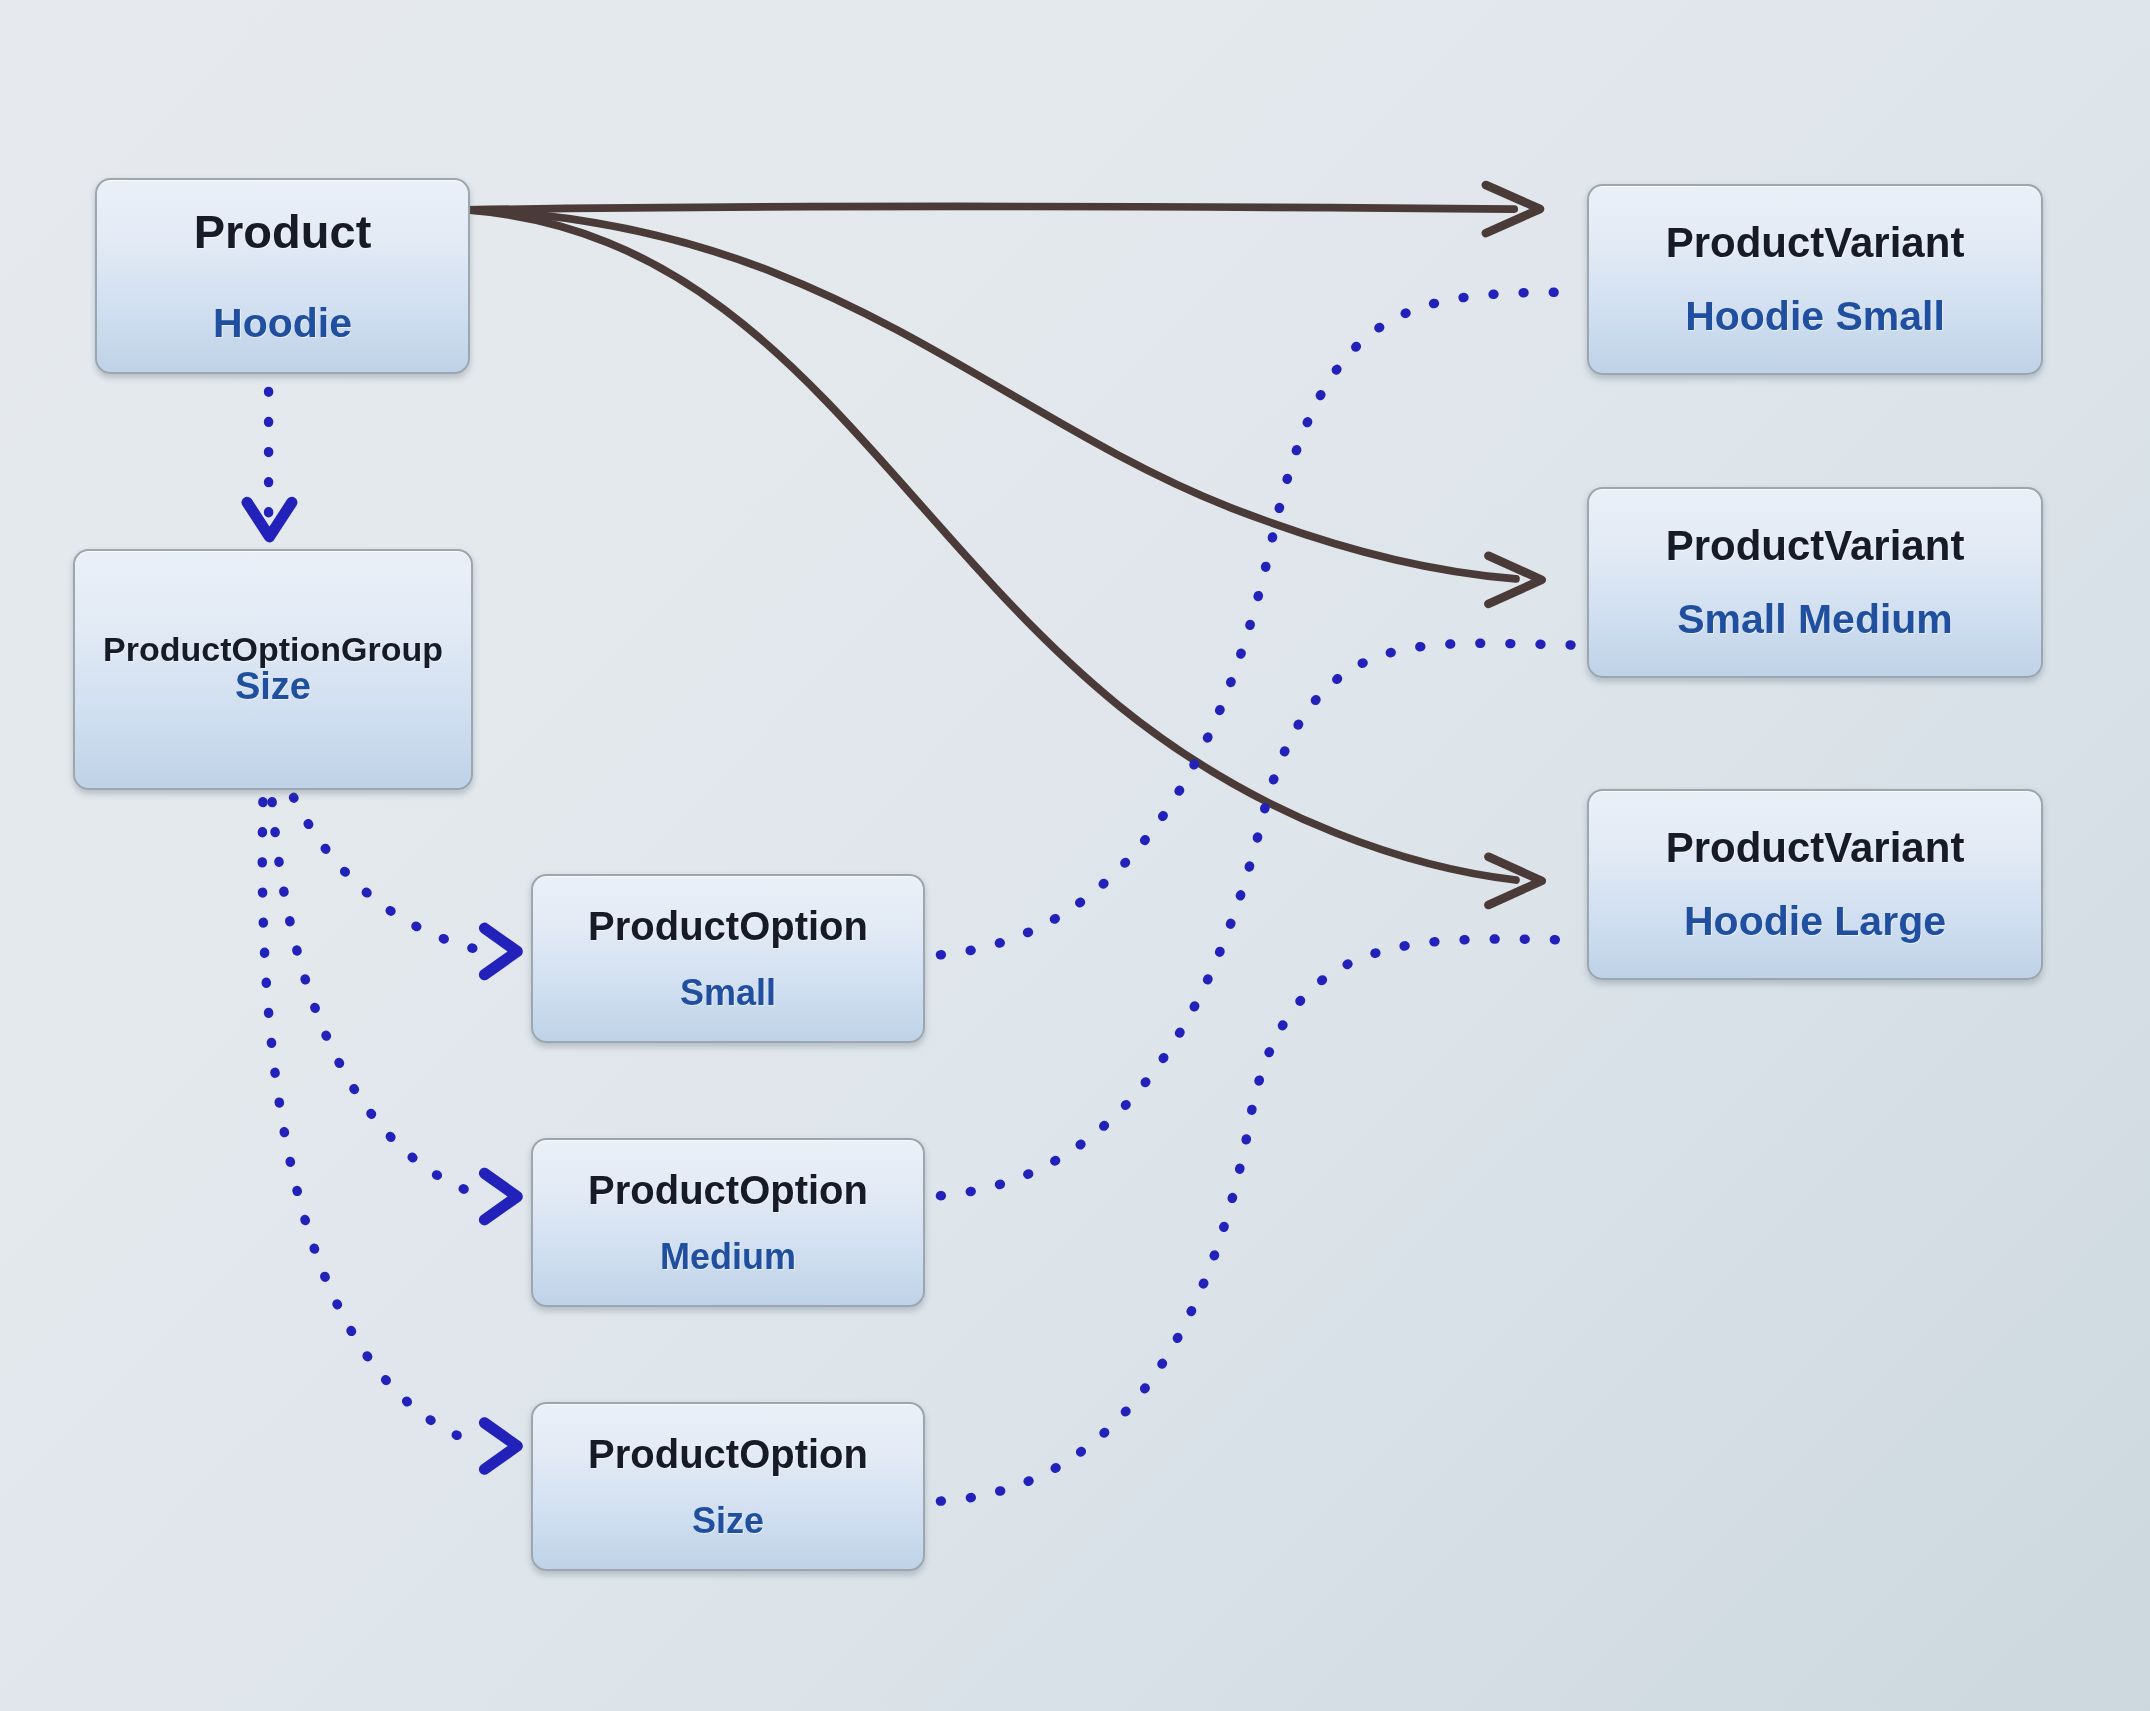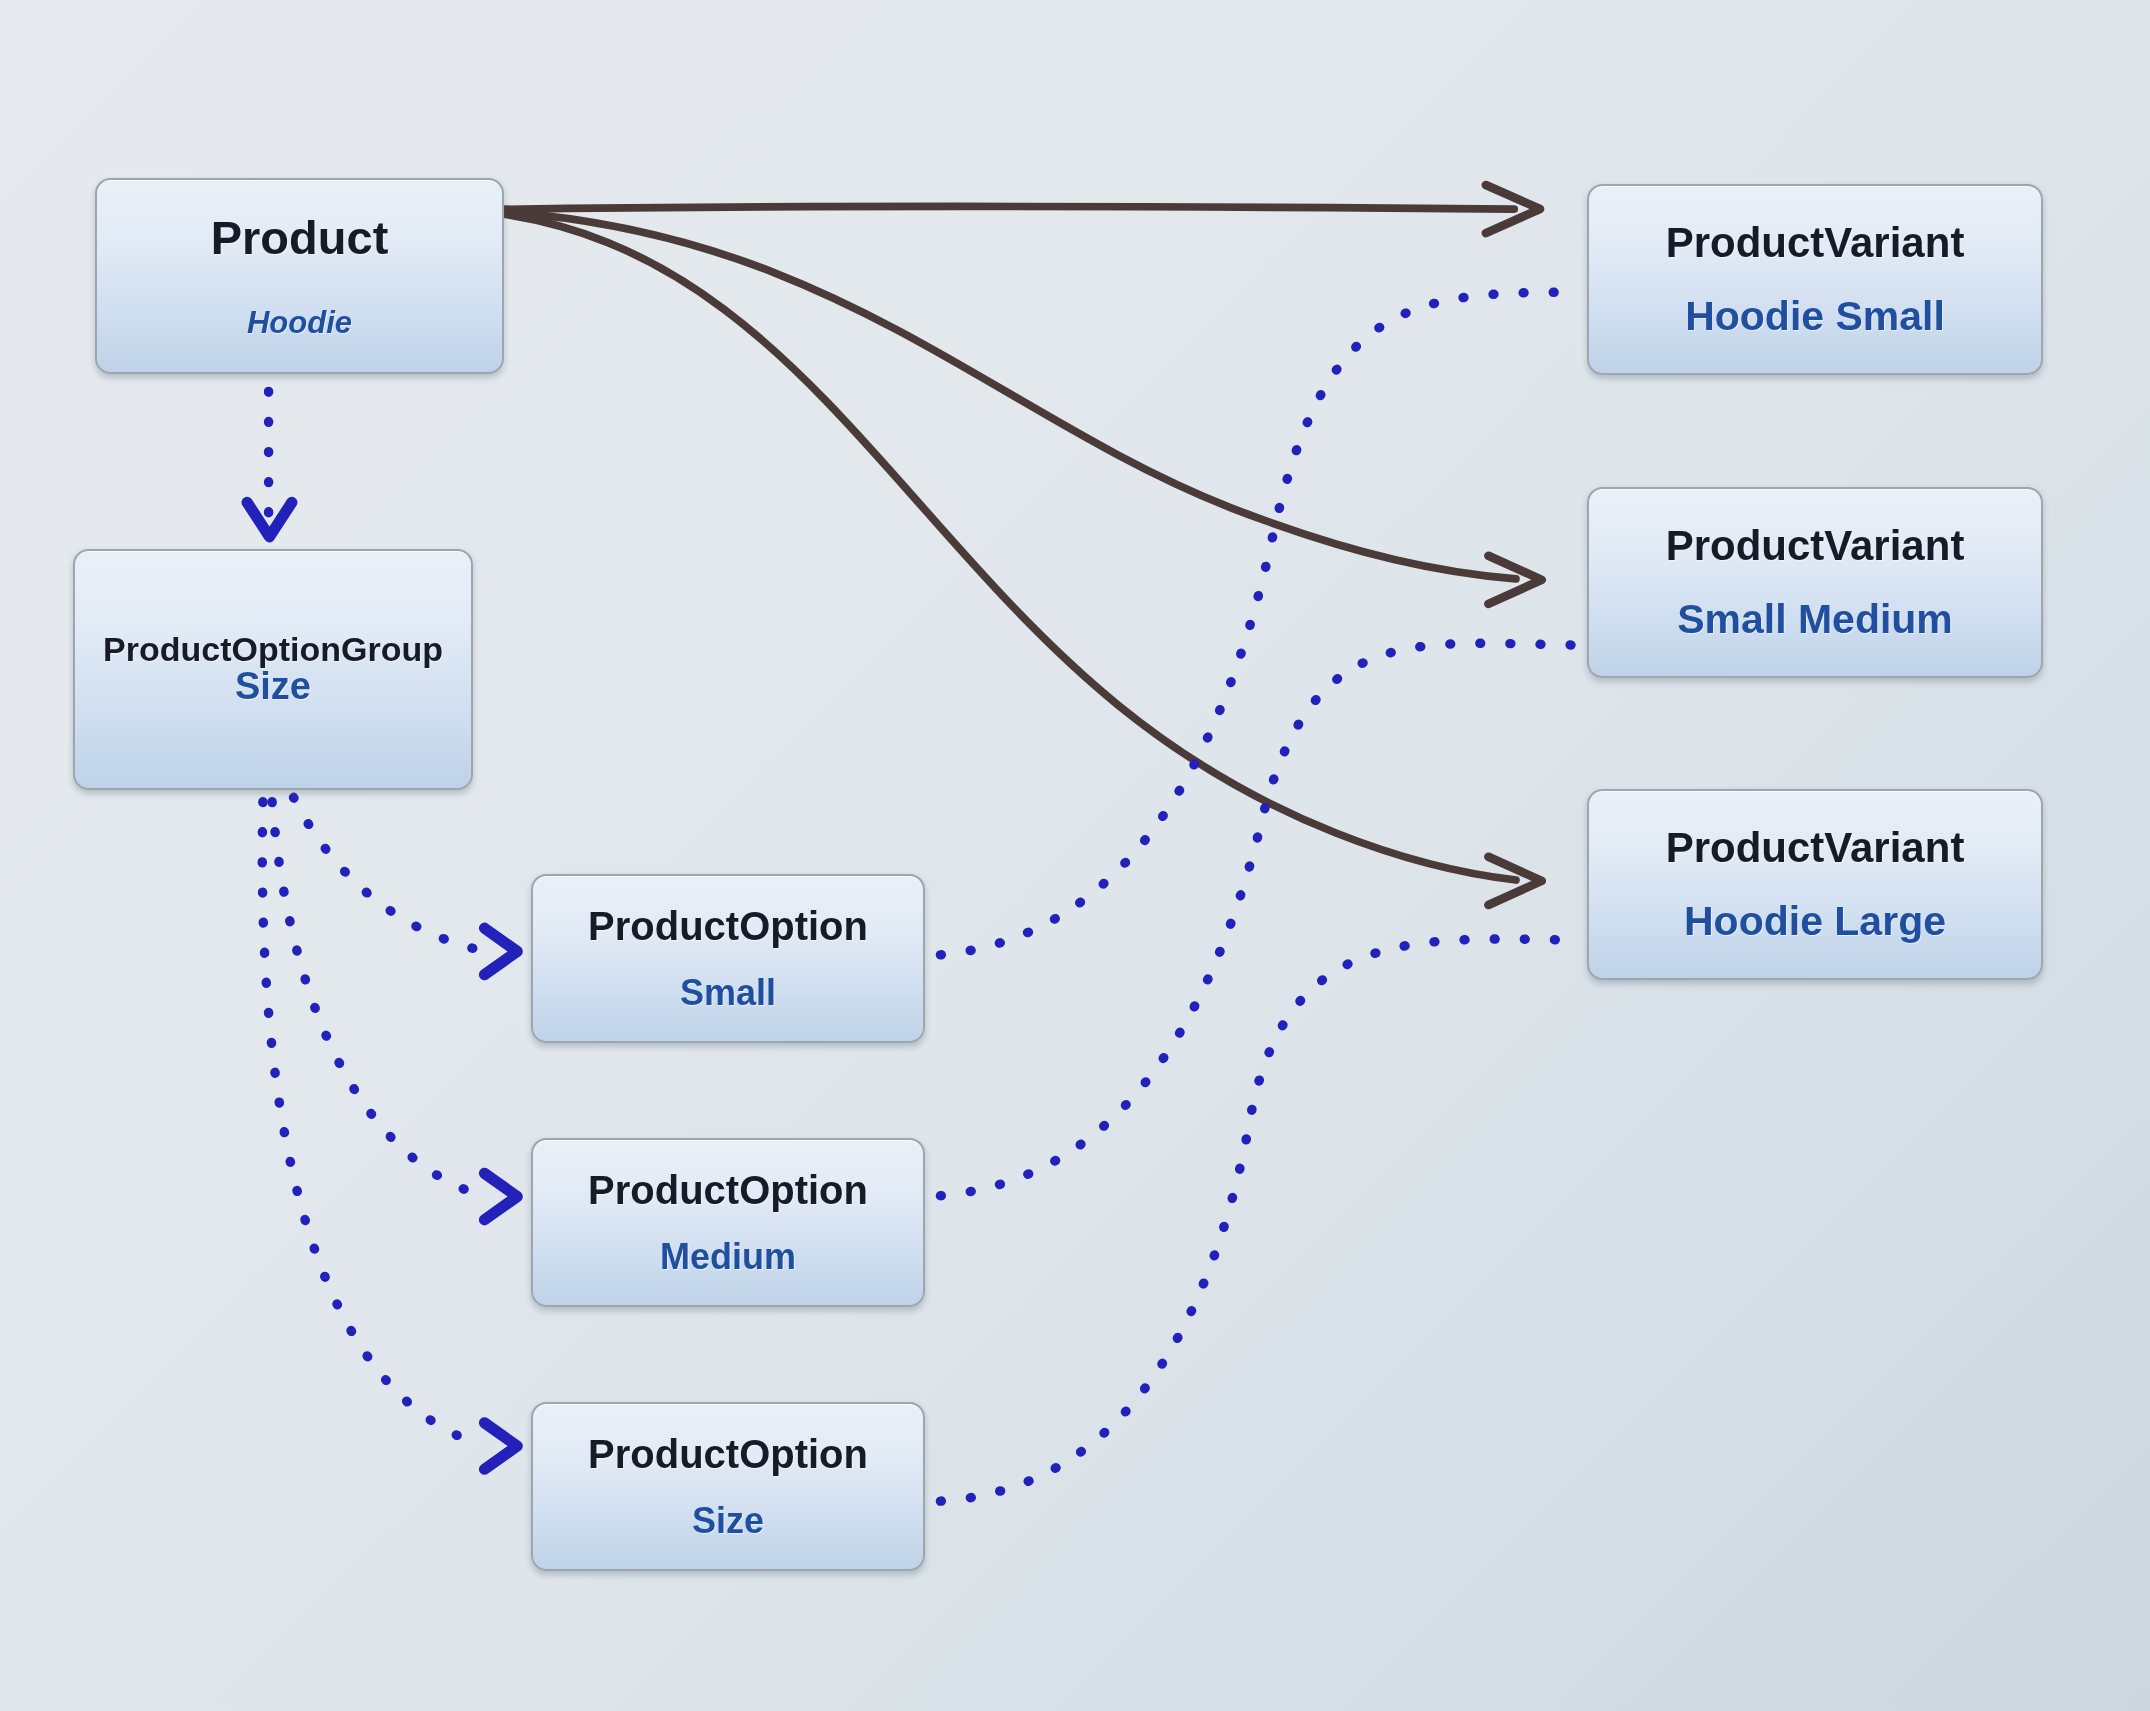--- a/index.html
+++ b/index.html
@@ -46,23 +46,23 @@
   }
   .node-value {
     font-weight: bold;
     color: #1f4f9e;
     text-shadow: 0.9px 0.9px 0 rgba(255,255,255,0.55);
     line-height: 1.05;
     white-space: nowrap;
   }
 
   
-  .n-product        { left:95px;  top:178px;  width:409px; height:196px; }
+  .n-product        { left:95px;  top:178px;  width:375px; height:196px; }
   .n-product .node-type  { font-size: 47px; }
-  .n-product .node-value { font-size: 31px; margin-top: 45px; font-style: italic; }
+  .n-product .node-value { font-size: 41px; margin-top: 45px; }
 
   .n-pog            { left:73px;   top:549px;  width:400px; height:241px; }
   .n-pog .node-type      { font-size: 34px; }
   .n-pog .node-value     { font-size: 38px; }
 
   .n-option         { left:531px;  width:394px; height:169px; }
   .n-option .node-type   { font-size: 40px; }
   .n-option .node-value  { font-size: 36px; margin-top: 27.5px; }
   .n-option-1 { top:874px; }
   .n-option-2 { top:1138px; }

